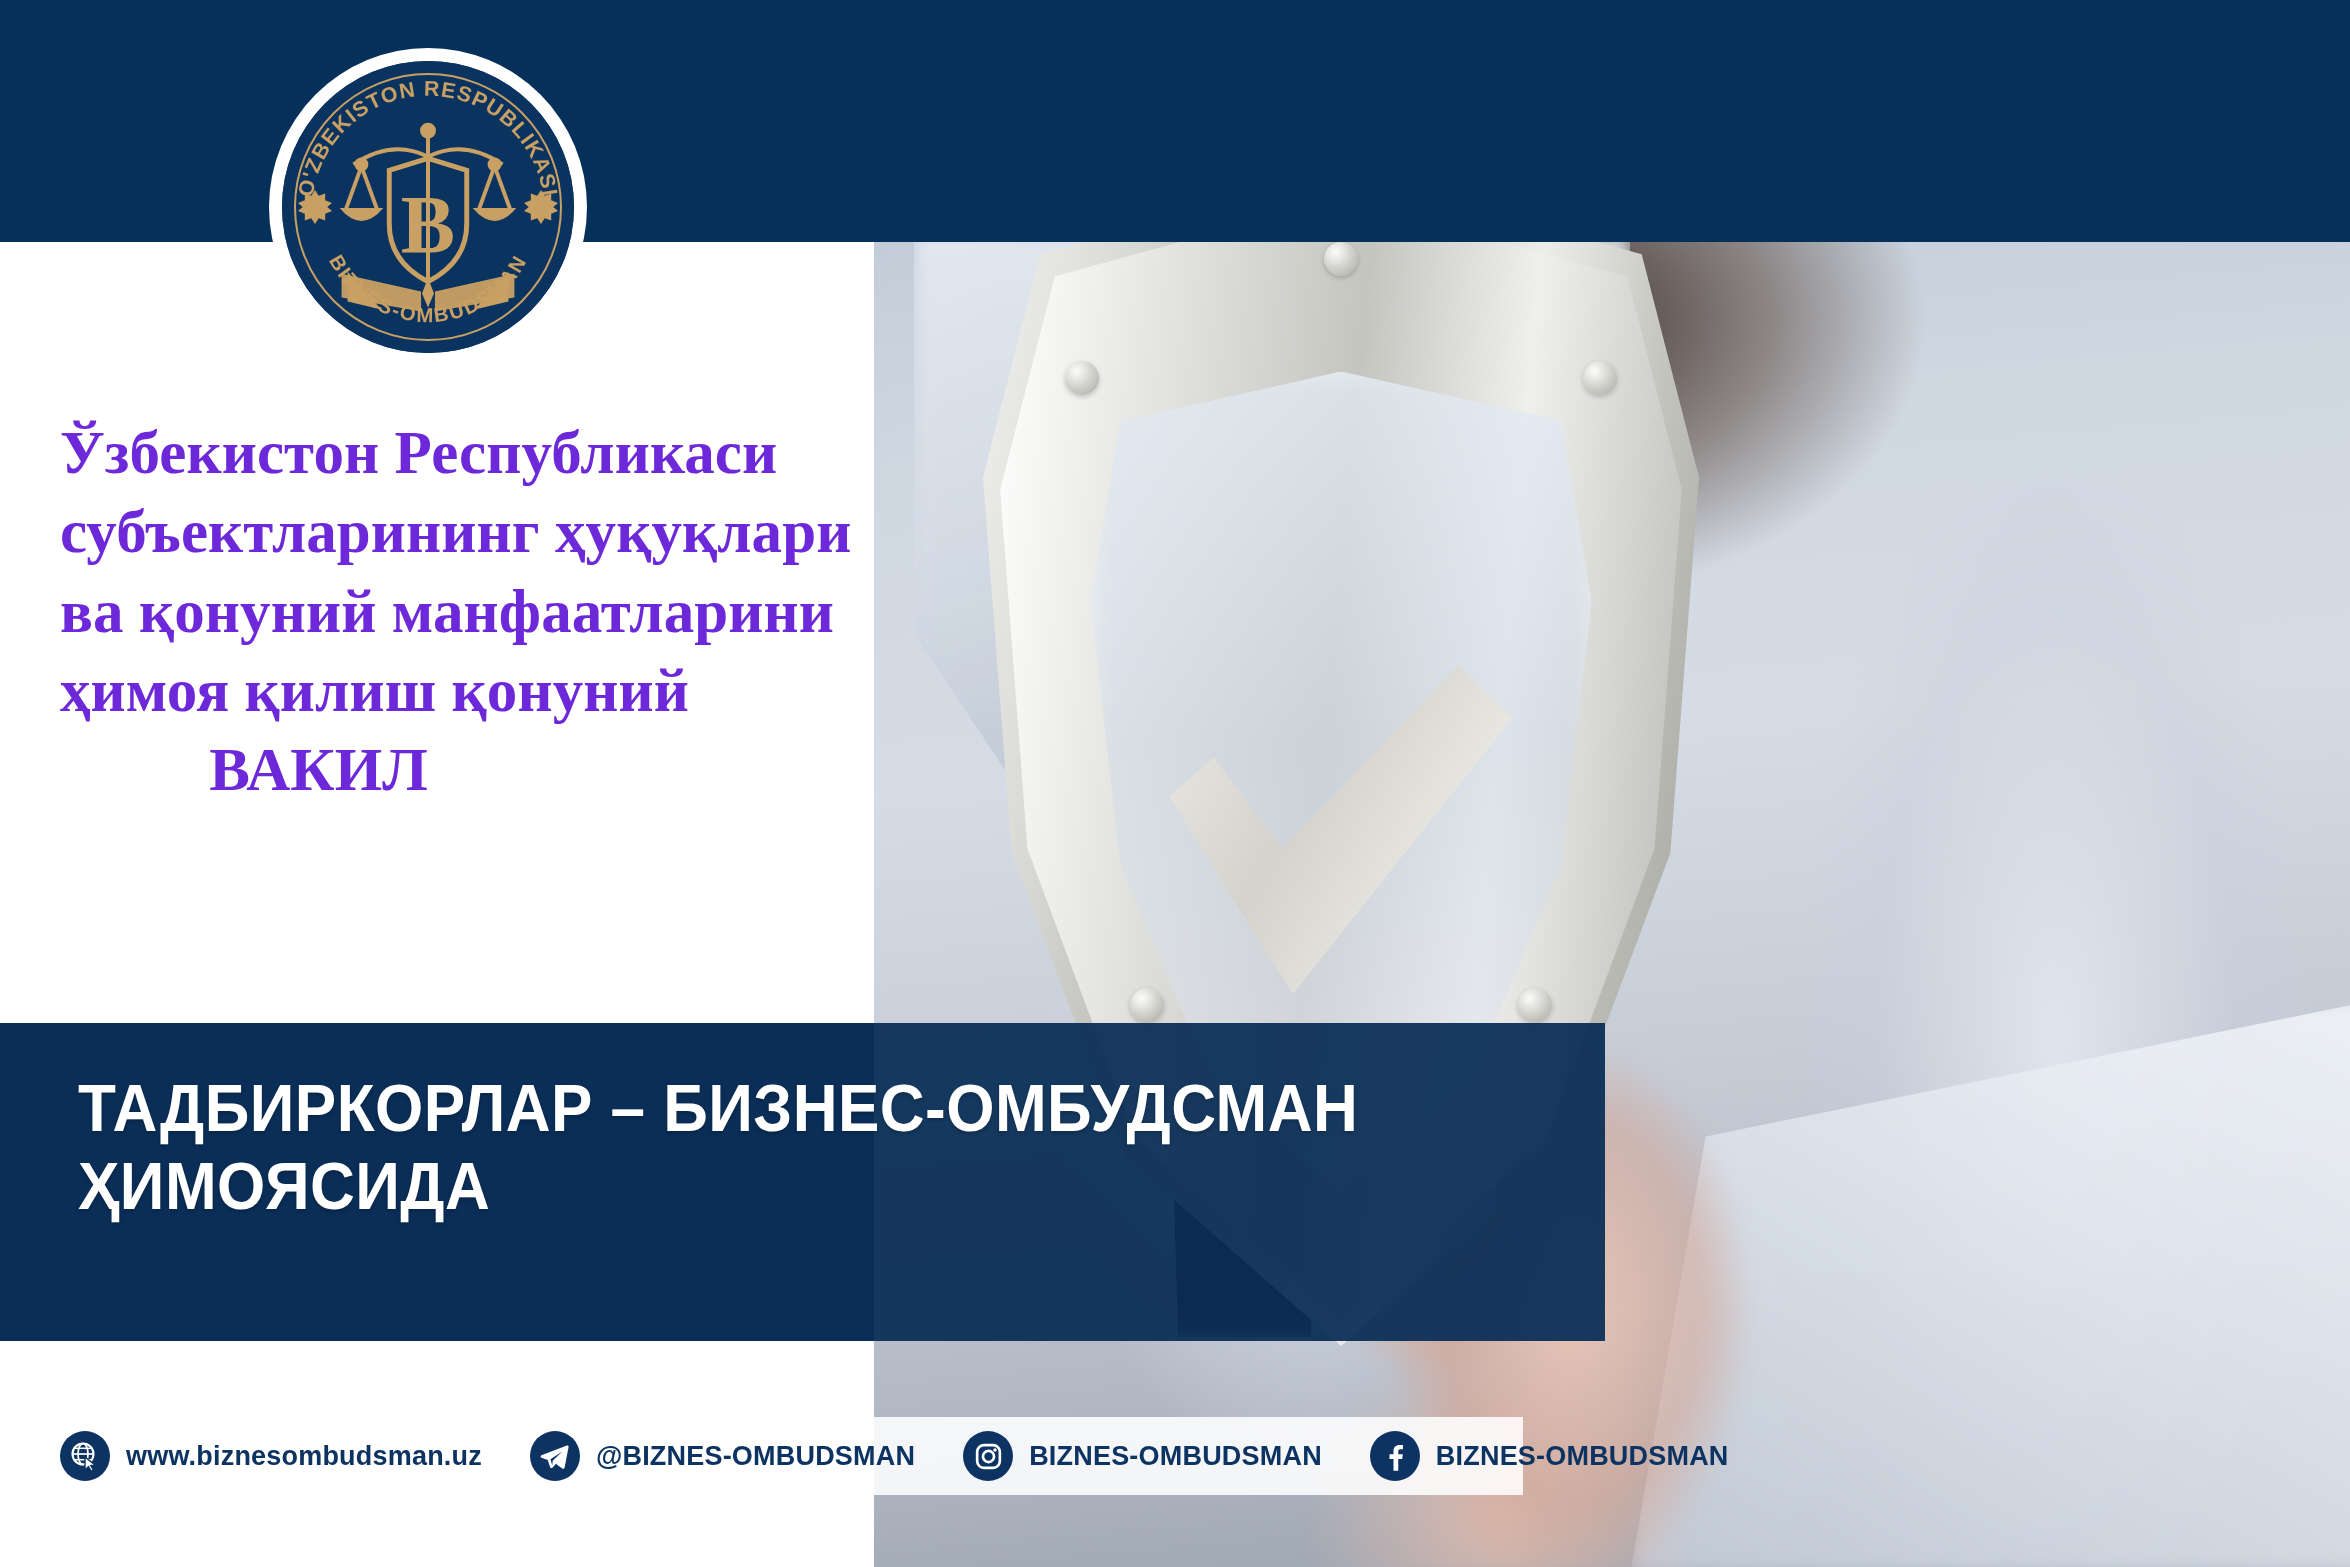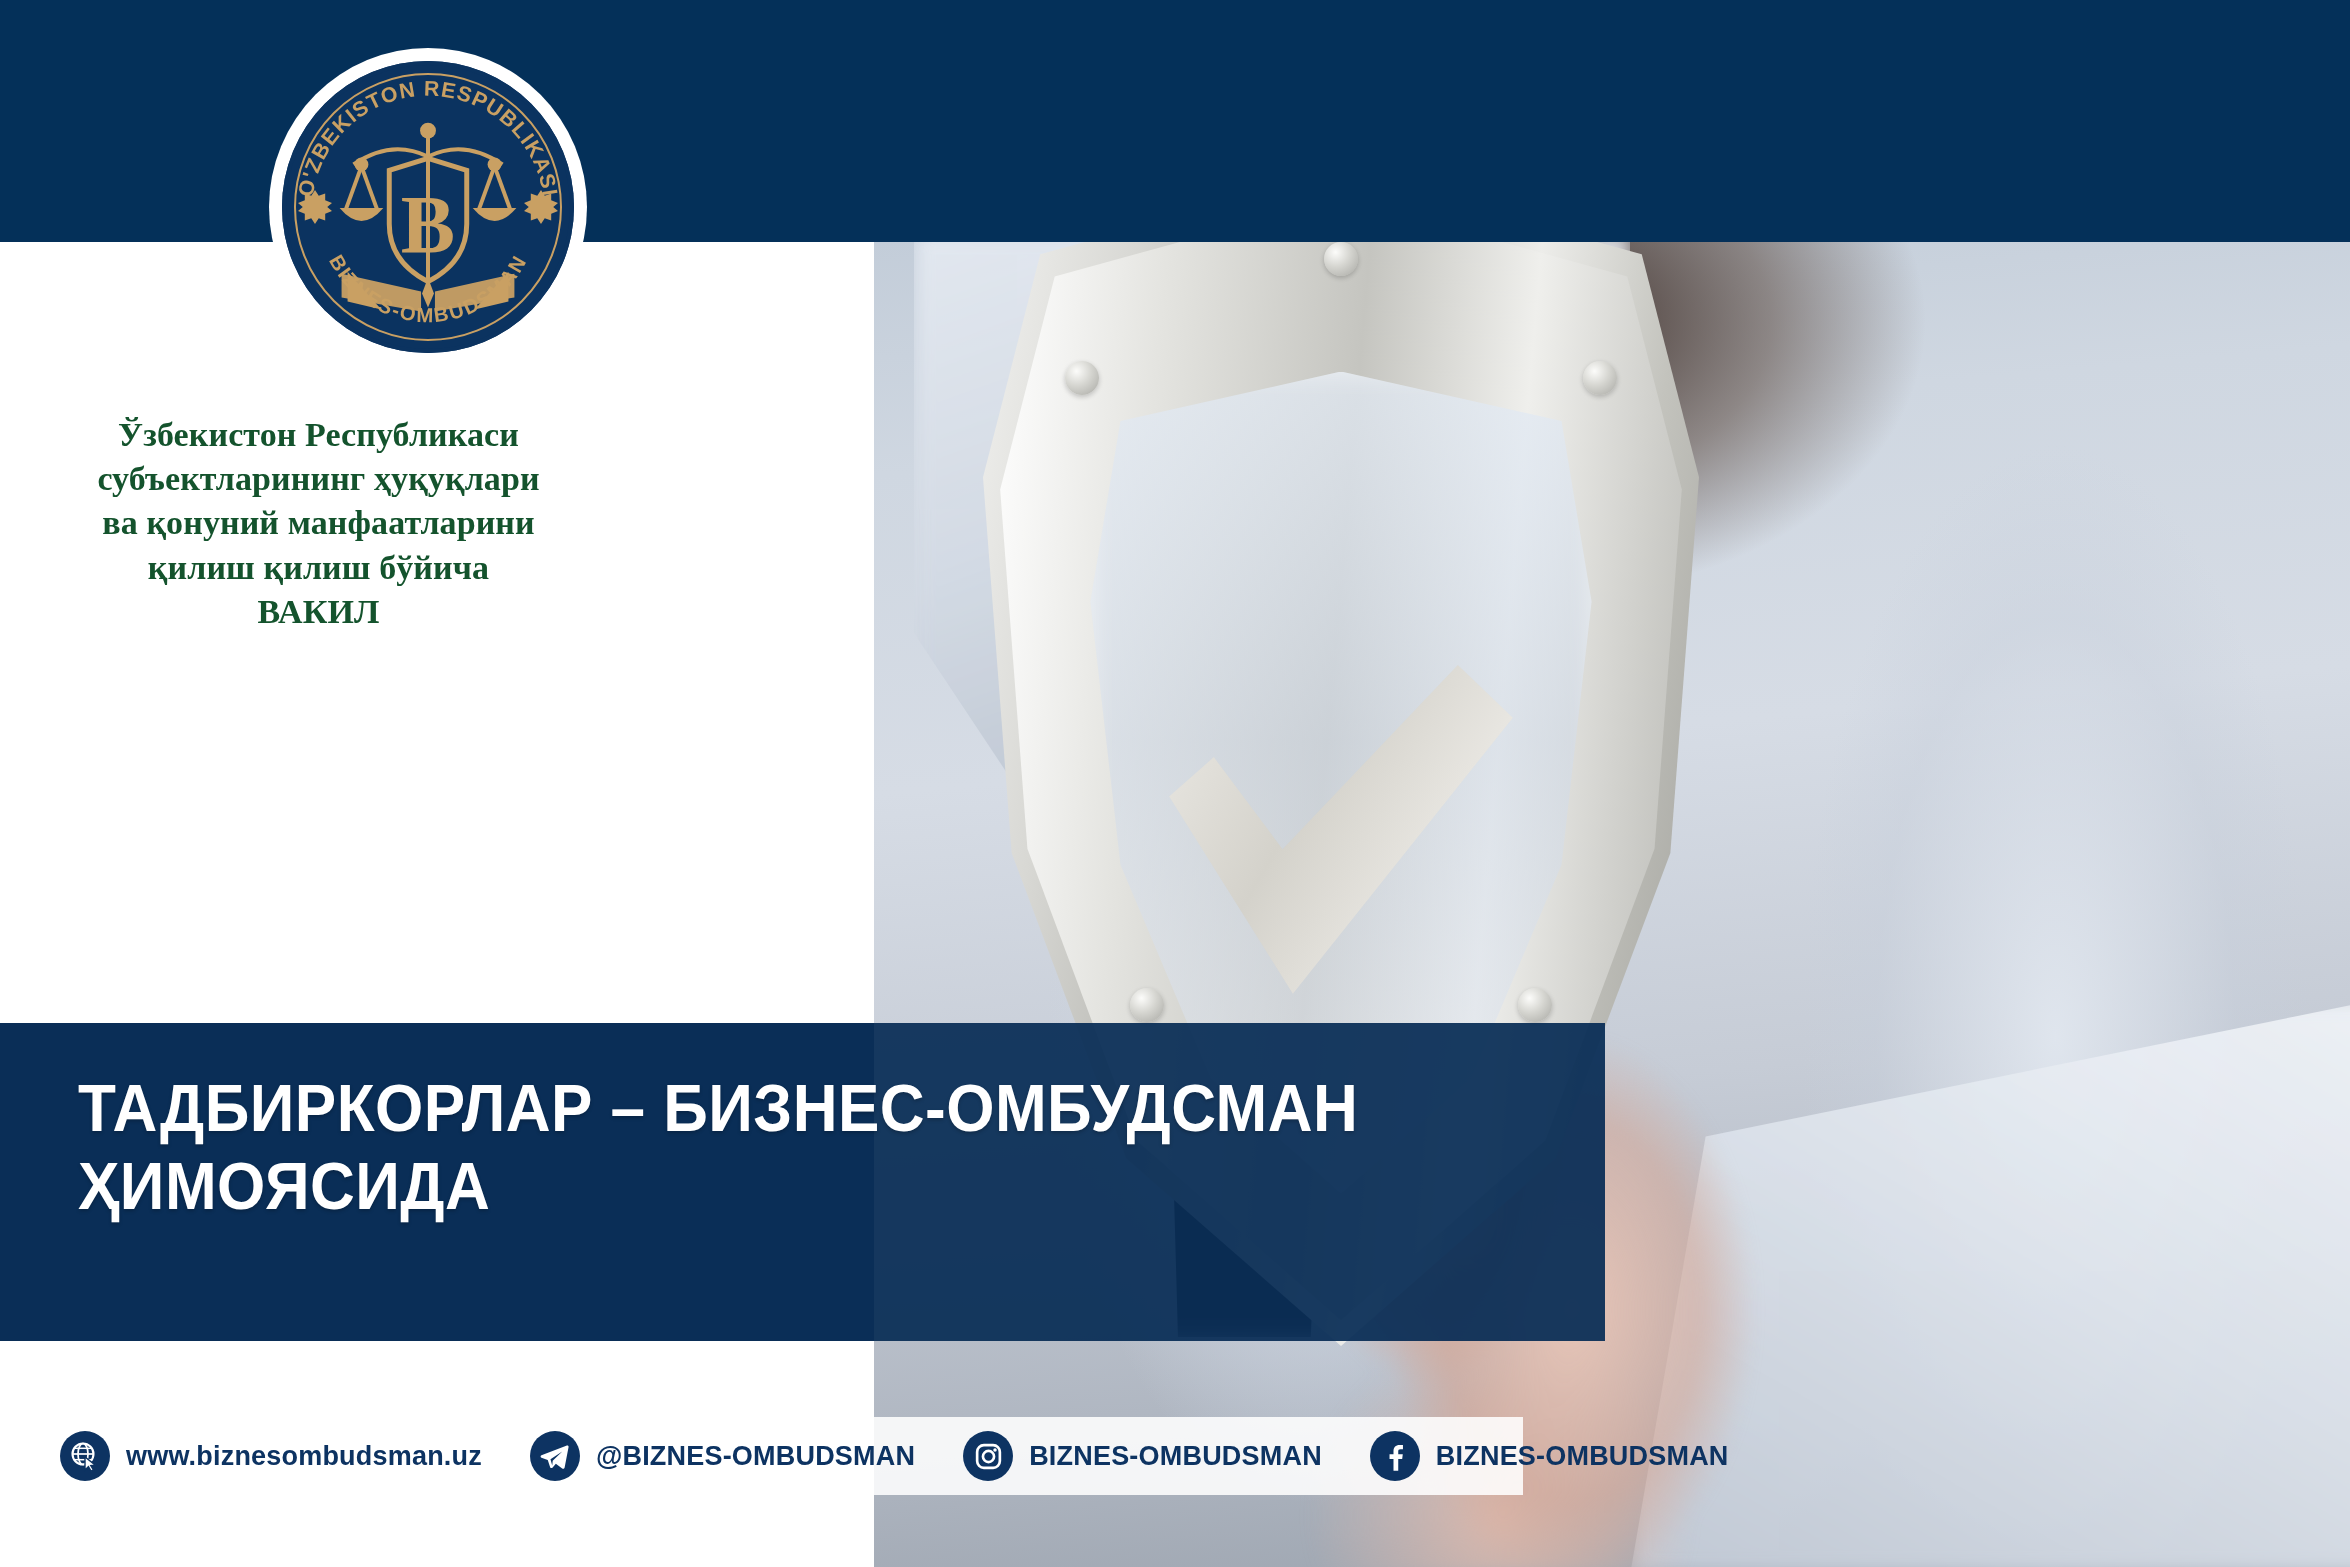--- a/index.html
+++ b/index.html
@@ -138,22 +138,22 @@
   .flag-arc{ position:absolute; left:50%; transform:translateX(-50%); bottom:44px; width:179px; height:48px; overflow:hidden; }
   .flag-arc i{ position:absolute; left:0; width:179px; height:139px; border-radius:50%; border-style:solid; border-color:transparent; }
   .fa1{ top:-96px; border-width:0 0 7px 0; border-bottom-color:#2da3d9; }
   .fa2{ top:-88px; border-width:0 0 6px 0; border-bottom-color:#ffffff; }
   .fa3{ top:-80px; border-width:0 0 7px 0; border-bottom-color:#1e9e55; }
 
   
   .org-text{
     position:absolute; left:60px; top:413px; width:517px;
     font-family:"Liberation Serif", "DejaVu Serif", serif;
-    font-size:34px; line-height:1.30; font-weight:700;
-    color:#14532d; text-align:center; letter-spacing:0.1px;
+    font-size:61px; line-height:1.30; font-weight:700;
+    color:#6d28d9; text-align:center; letter-spacing:0.1px;
   }
   .org-text div{ white-space:nowrap; }
 
   
   .headline-band-solid{
     position:absolute; left:0; top:1023px; width:874px; height:318px;
     background:#0a2e57;
   }
   .headline-band-over{
     position:absolute; left:874px; top:1023px; width:731px; height:318px;
@@ -278,21 +278,21 @@
           <i class="fa2"></i>
           <i class="fa3"></i>
       </div>
     </div>
   </div>
 
   <div class="org-text">
     <div>Ўзбекистон Республикаси</div>
     <div>субъектларининг ҳуқуқлари</div>
     <div>ва қонуний манфаатларини</div>
-    <div>қилиш қилиш бўйича</div>
+    <div>ҳимоя қилиш қонуний</div>
     <div>ВАКИЛ</div>
   </div>
 
   <div class="headline-band-solid"></div>
   <div class="headline-band-over"></div>
   <div class="headline">
     <div>ТАДБИРКОРЛАР – БИЗНЕС-ОМБУДСМАН</div>
     <div>ҲИМОЯСИДА</div>
   </div>
 

